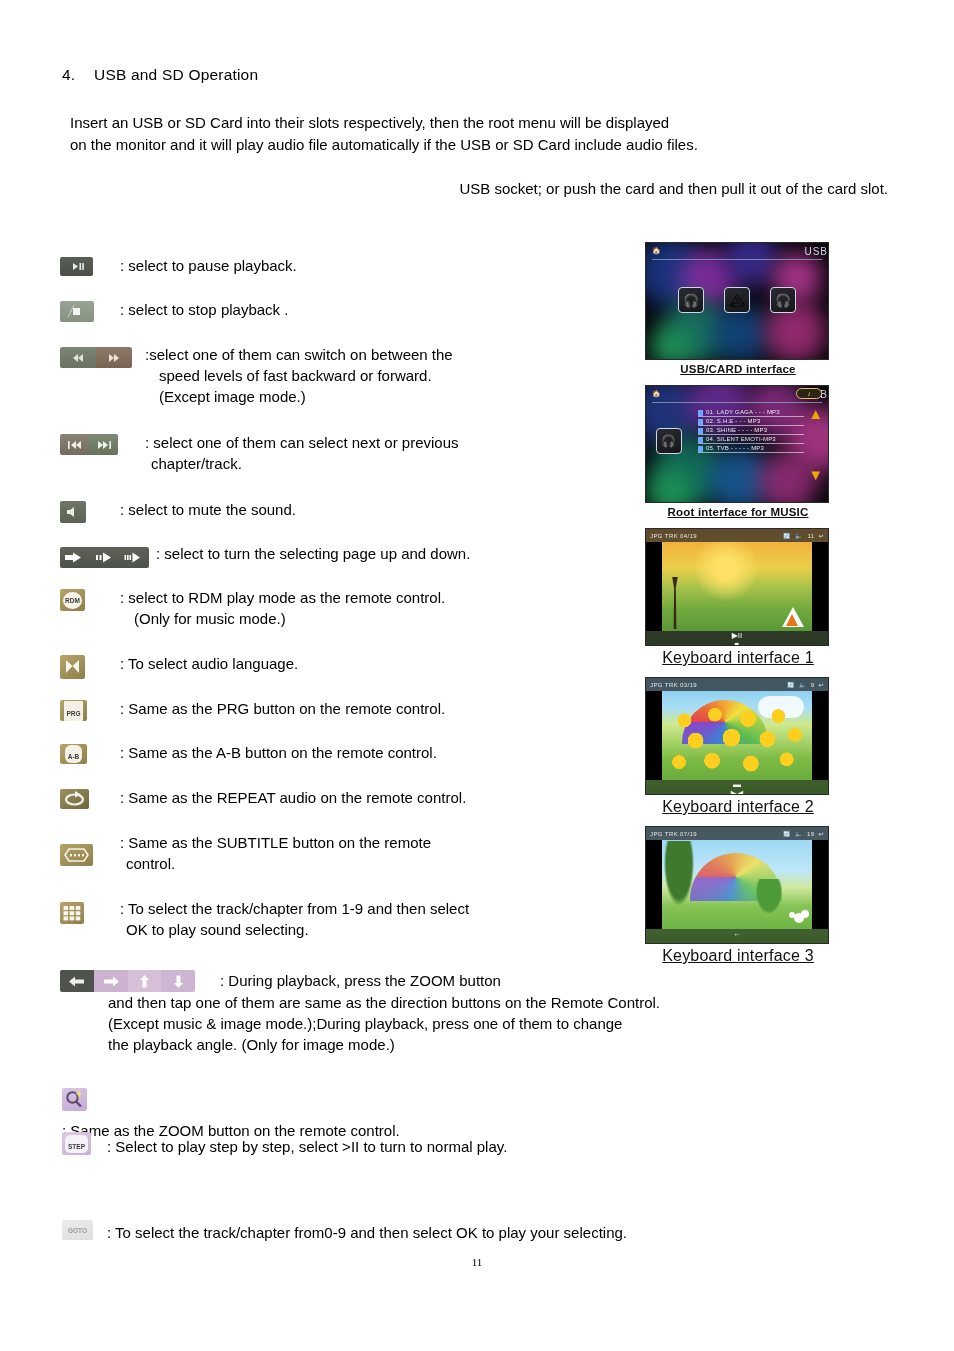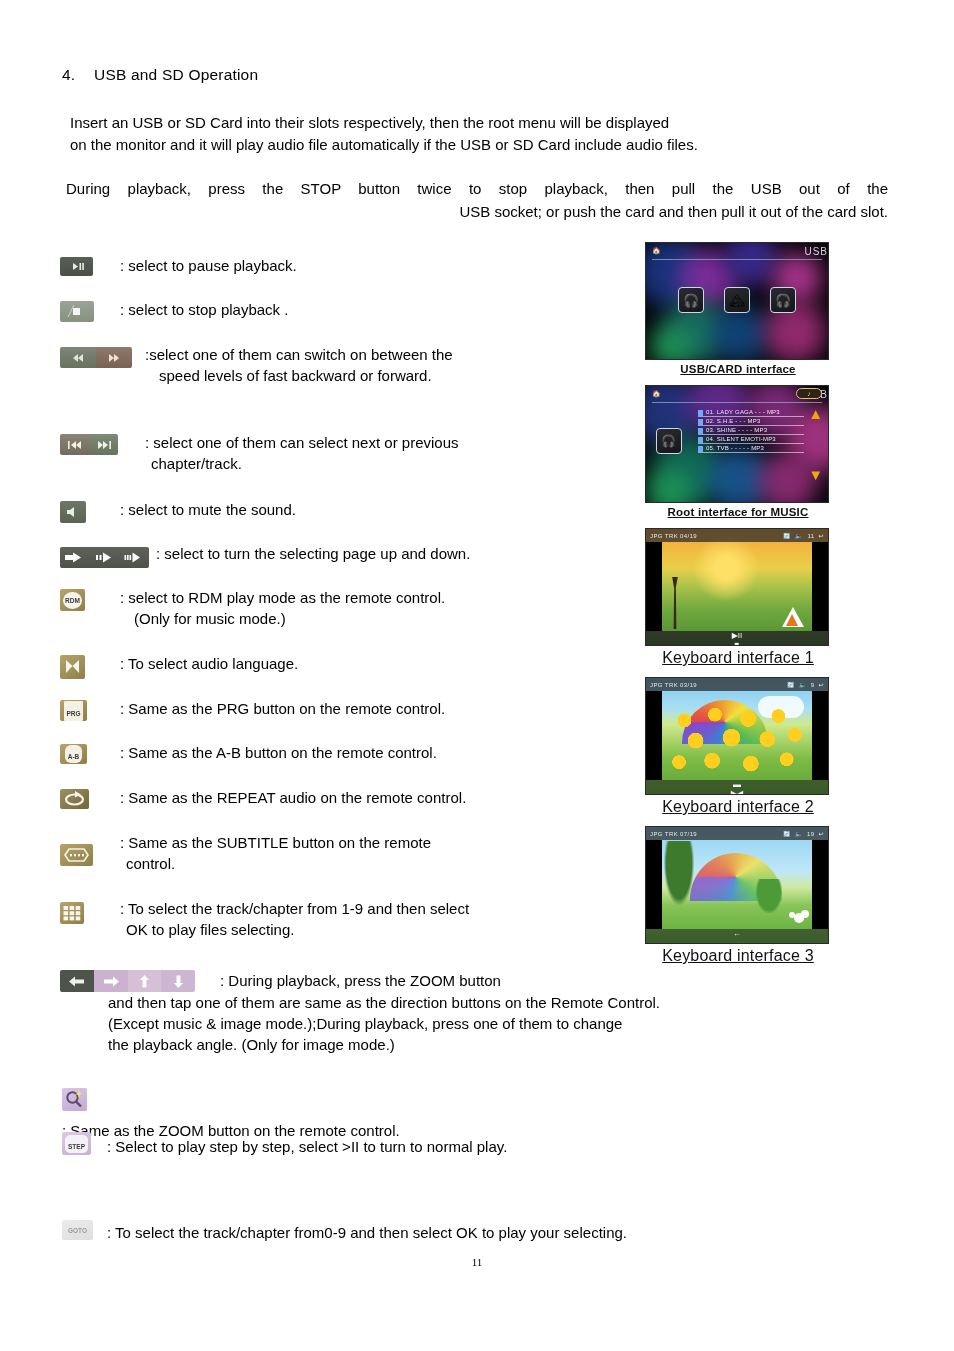--- a/index.html
+++ b/index.html
@@ -167,21 +167,20 @@
   <div class="section-title">
     <span class="num">4.</span><span>USB and SD Operation</span>
   </div>
 
   <div class="intro-a">
     <div>Insert an USB or SD Card into their slots respectively, then the root menu will be displayed</div>
     <div>on the monitor and it will play audio file automatically if the USB or SD Card include audio files.</div>
   </div>
 
   <div class="intro-b">
-    <div style="text-align:justify; text-align-last:justify;">During playback, press the STOP button twice to stop playback, then pull the USB out of the</div>
     <div class="l2">USB socket; or push the card and then pull it out of the card slot.</div>
   </div>
 
   <div class="list">
 
     <div class="row" style="height:44px;">
       <div class="icon-cell" style="width:60px; padding-top:2px;">
         <span class="chip chip-play">
           <svg width="33" height="19" viewBox="0 0 33 19">
               <polygon points="13,6 18,9.5 13,13" fill="#e7ece6"></polygon>
@@ -218,20 +217,21 @@
             <svg width="18" height="10" viewBox="0 0 18 10">
                 <polygon points="4,1 9,5 4,9" fill="#f0e2d8"></polygon>
                 <polygon points="9,1 14,5 9,9" fill="#f0e2d8"></polygon>
               </svg>
           </span>
         </span>
       </div>
       <div class="txt">
         <span>:select one of them can switch on between the</span>
         <span class="ind" style="padding-left:14px;">speed levels of fast backward or forward.</span>
+        <span class="ind" style="padding-left:14px;">(Except image mode.)</span>
       </div>
     </div>
 
     <div class="row" style="height:67px;">
       <div class="icon-cell" style="width:85px; padding-top:2px;">
         <span class="chip chip-prevnext">
           <span class="half-l" style="display:flex;align-items:center;justify-content:center;">
             <svg width="20" height="10" viewBox="0 0 20 10">
                 <rect x="3" y="1" width="1.6" height="8" fill="#f2efe4"></rect>
                 <polygon points="11,1 6,5 11,9" fill="#f2efe4"></polygon>
@@ -378,21 +378,21 @@
                 <rect x="15.7" y="9.2" width="4.6" height="4"></rect>
               <rect x="3.5" y="14.4" width="4.6" height="4"></rect>
                 <rect x="9.6" y="14.4" width="4.6" height="4"></rect>
                 <rect x="15.7" y="14.4" width="4.6" height="4"></rect>
             </g>
           </svg>
         </span>
       </div>
       <div class="txt">
         <span>: To select the track/chapter from 1-9 and then select</span>
-        <span class="ind" style="padding-left:6px;">OK to play files selecting.</span>
+        <span class="ind" style="padding-left:6px;">OK to play sound selecting.</span>
       </div>
     </div>
   </div>
 
   <div style="position:absolute; left:60px; top:968px; width:830px;">
     <div style="display:flex; align-items:flex-start;">
       <div style="width:160px; padding-top:2px;">
         <span class="chip chip-dir">
           <span class="d1">
             <svg width="18" height="11" viewBox="0 0 18 11">

